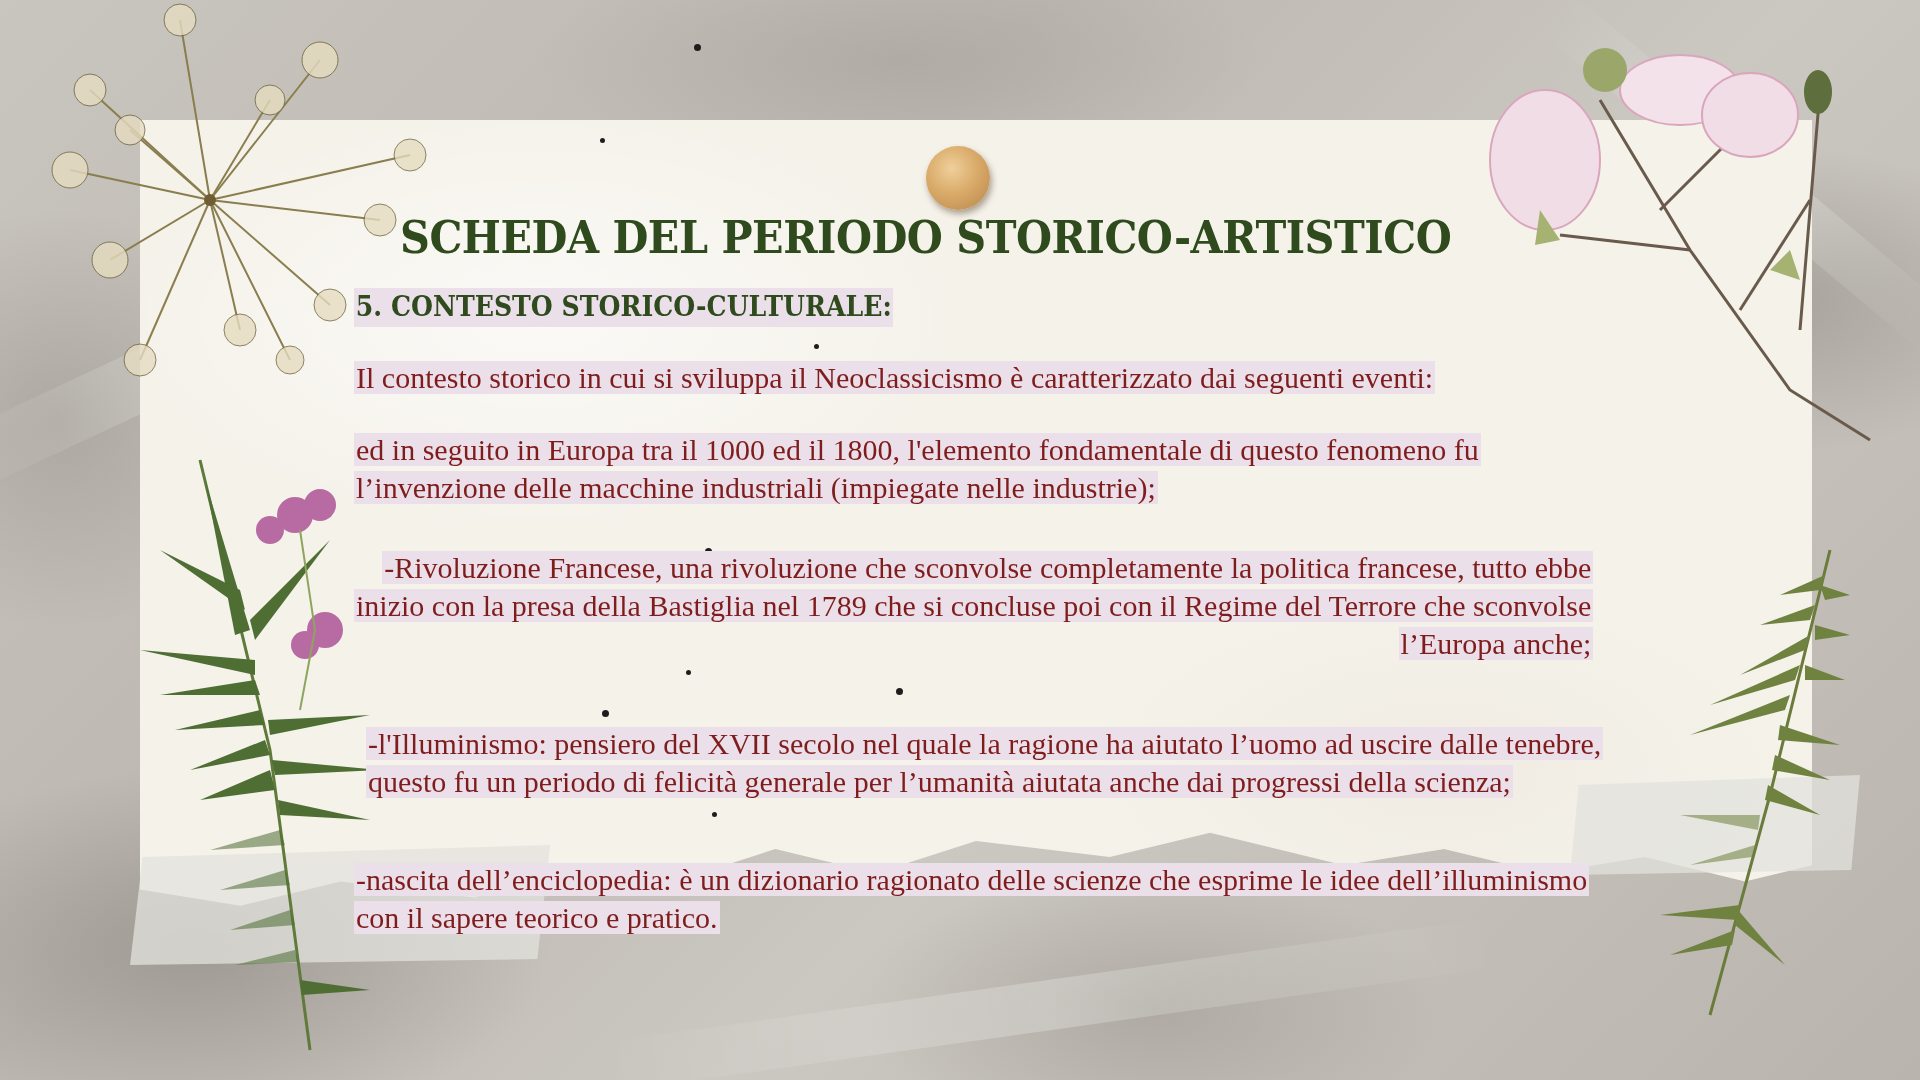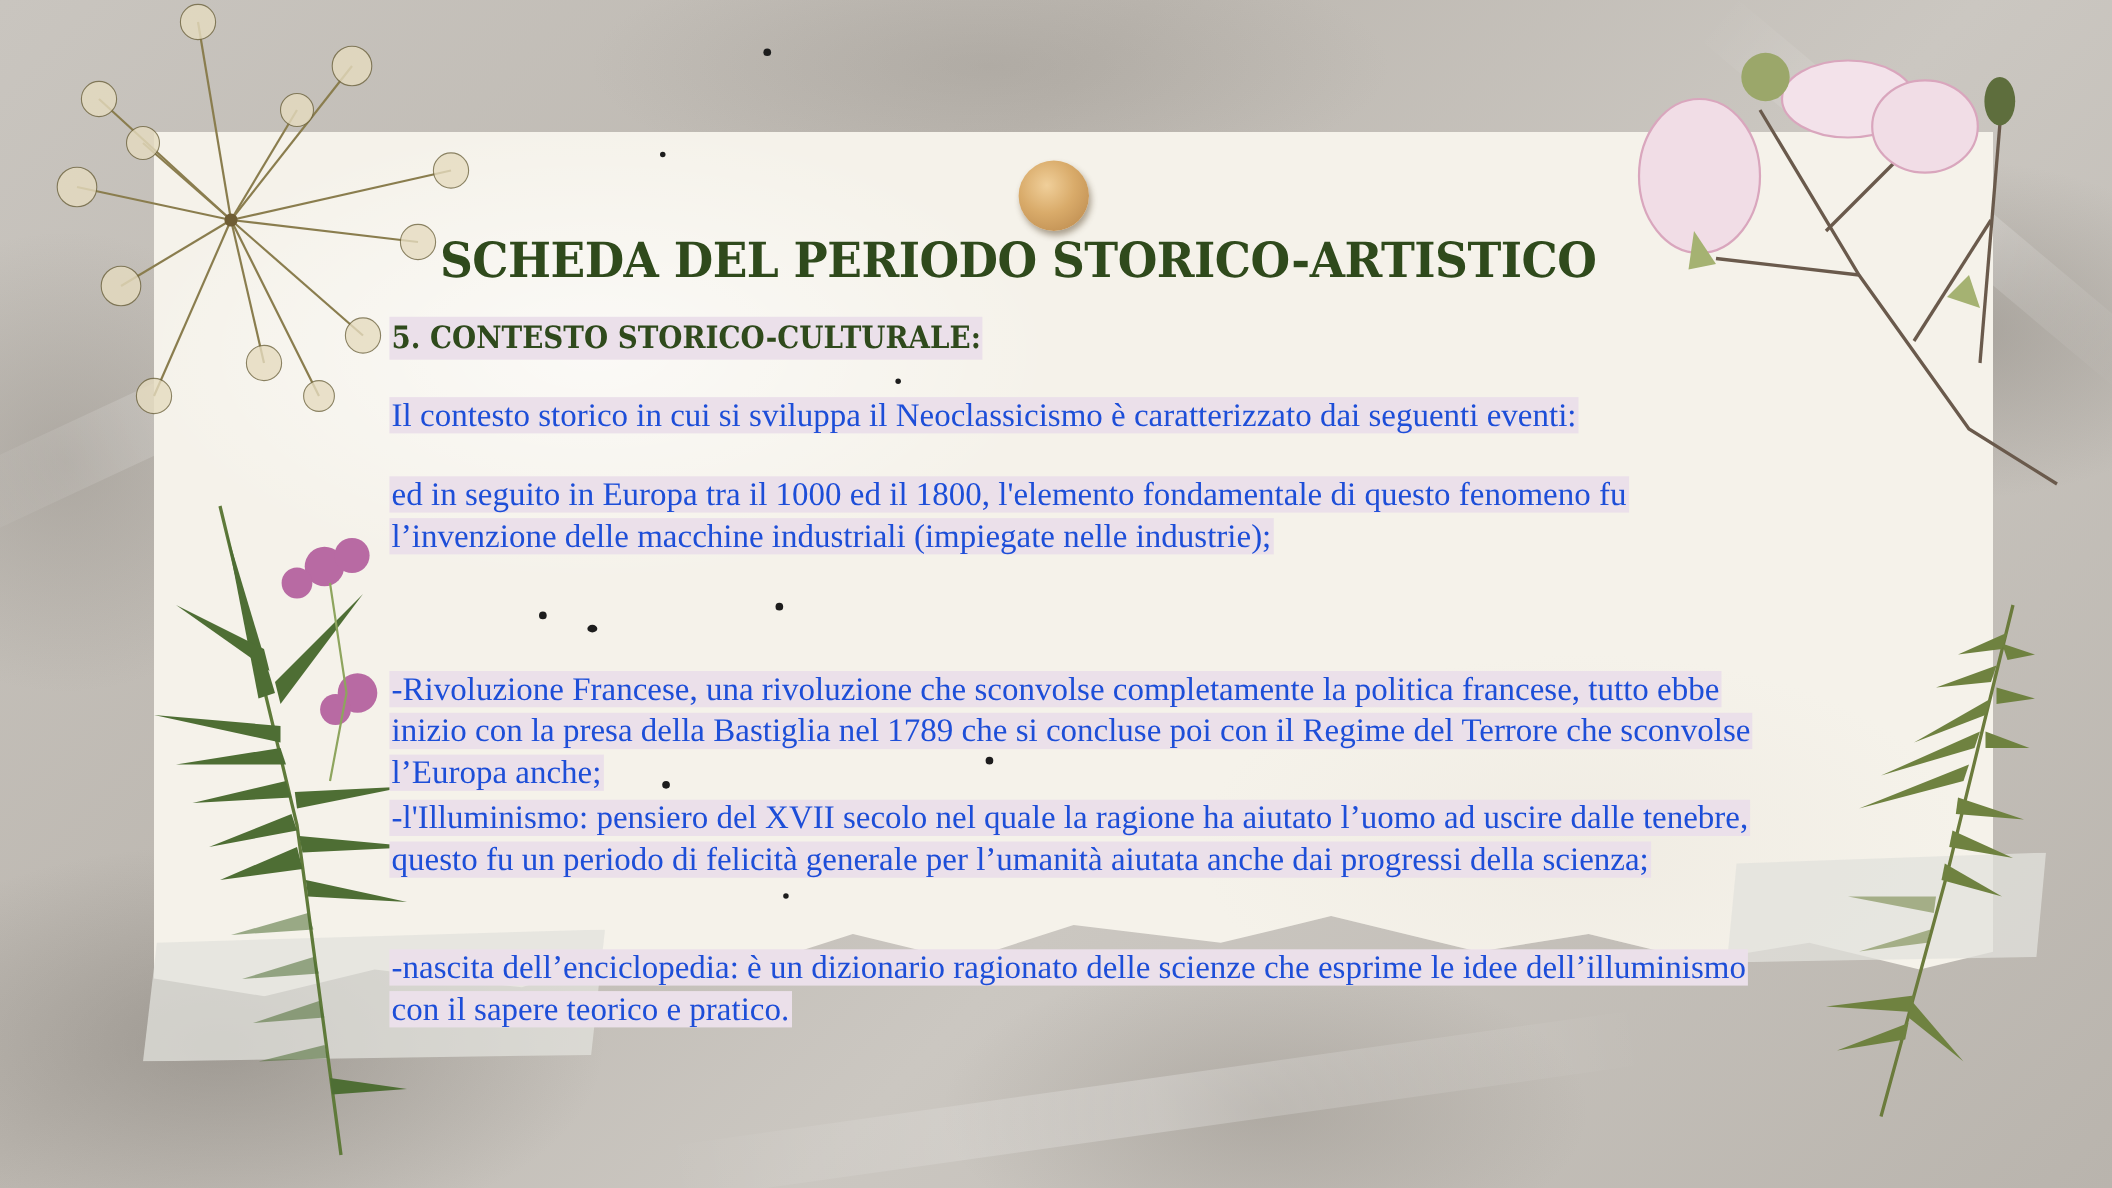--- a/index.html
+++ b/index.html
@@ -85,21 +85,21 @@
       white-space: nowrap;
       transform: scaleX(0.9);
       transform-origin: left center;
     }
     .para {
       position: absolute;
       left: 354px;
       font-family: "Liberation Serif", "DejaVu Serif", serif;
       font-size: 30px;
       line-height: 38px;
-      color: #1d4ed8;
+      color: #7f1d1d;
     }
     .para .line {
       display: block;
       white-space: nowrap;
     }
     .para .line span {
       background: #ebe0ea;
       padding: 0 2px;
     }
     .deco {
@@ -247,27 +247,27 @@
 
 <div class="para" style="top:359px;">
   <span class="line"><span>Il contesto storico in cui si sviluppa il Neoclassicismo è caratterizzato dai seguenti eventi:</span></span>
 </div>
 
 <div class="para" style="top:431px;">
   <span class="line"><span>ed in seguito in Europa tra il 1000 ed il 1800, l'elemento fondamentale di questo fenomeno fu</span></span>
   <span class="line"><span>l’invenzione delle macchine industriali (impiegate nelle industrie);</span></span>
 </div>
 
-<div class="para" style="top:608px;">
+<div class="para" style="top:549px;text-align:right;">
   <span class="line"><span>-Rivoluzione Francese, una rivoluzione che sconvolse completamente la politica francese, tutto ebbe</span></span>
   <span class="line"><span>inizio con la presa della Bastiglia nel 1789 che si concluse poi con il Regime del Terrore che sconvolse</span></span>
   <span class="line"><span>l’Europa anche;</span></span>
 </div>
 
-<div class="para" style="top:725px;">
+<div class="para" style="top:725px;margin-left:12px;">
   <span class="line"><span>-l'Illuminismo: pensiero del XVII secolo nel quale la ragione ha aiutato l’uomo ad uscire dalle tenebre,</span></span>
   <span class="line"><span>questo fu un periodo di felicità generale per l’umanità aiutata anche dai progressi della scienza;</span></span>
 </div>
 
 <div class="para" style="top:833px;margin-top:28px;">
   <span class="line"><span>-nascita dell’enciclopedia: è un dizionario ragionato delle scienze che esprime le idee dell’illuminismo</span></span>
   <span class="line"><span>con il sapere teorico e pratico.</span></span>
 </div>
 
 </body></html>

